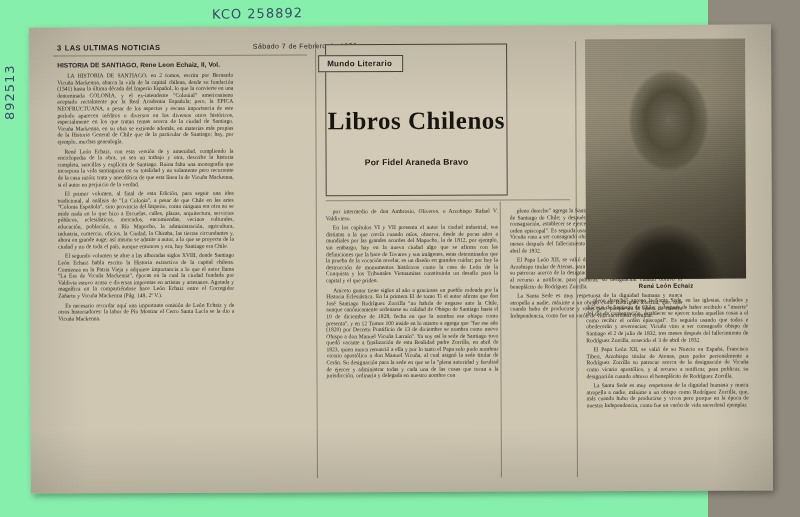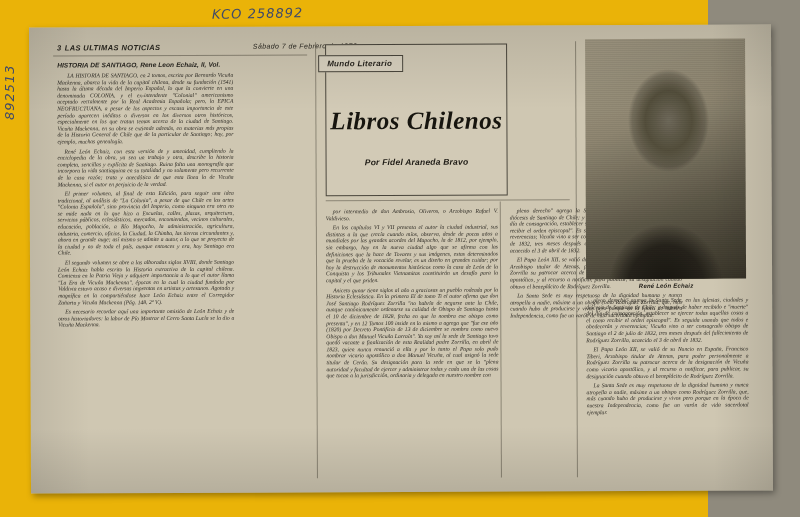--- a/index.html
+++ b/index.html
@@ -11,22 +11,21 @@
     width: 800px;
     height: 517px;
     overflow: hidden;
     font-family: "Liberation Serif", serif;
   }
 
   #page {
     position: relative;
     width: 708px;
     height: 517px;
-    background: #eab308;
-    font-style: italic;
+    background: #86efac;
   }
 
   
   .clipping {
     position: absolute;
     left: 30px;
     top: 26px;
     width: 742px;
     height: 466px;
     background: #cfc7b2;

